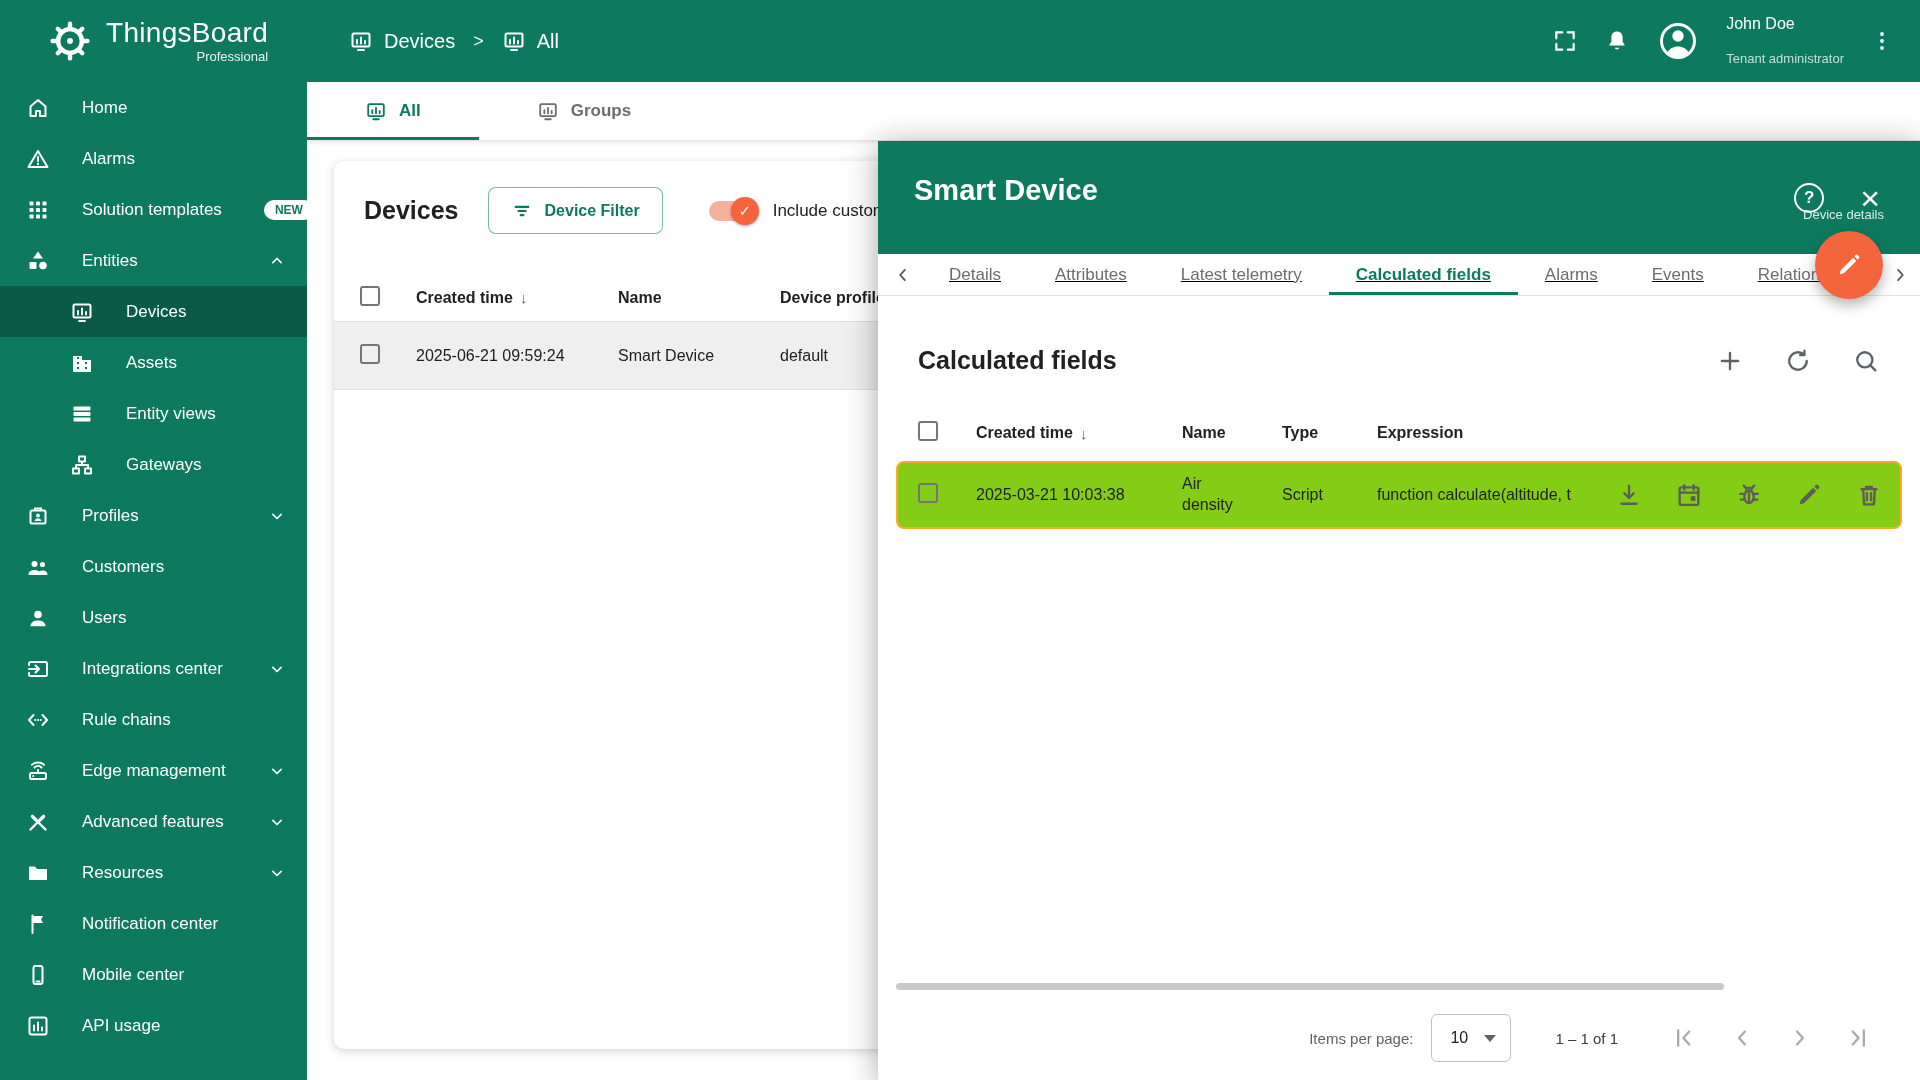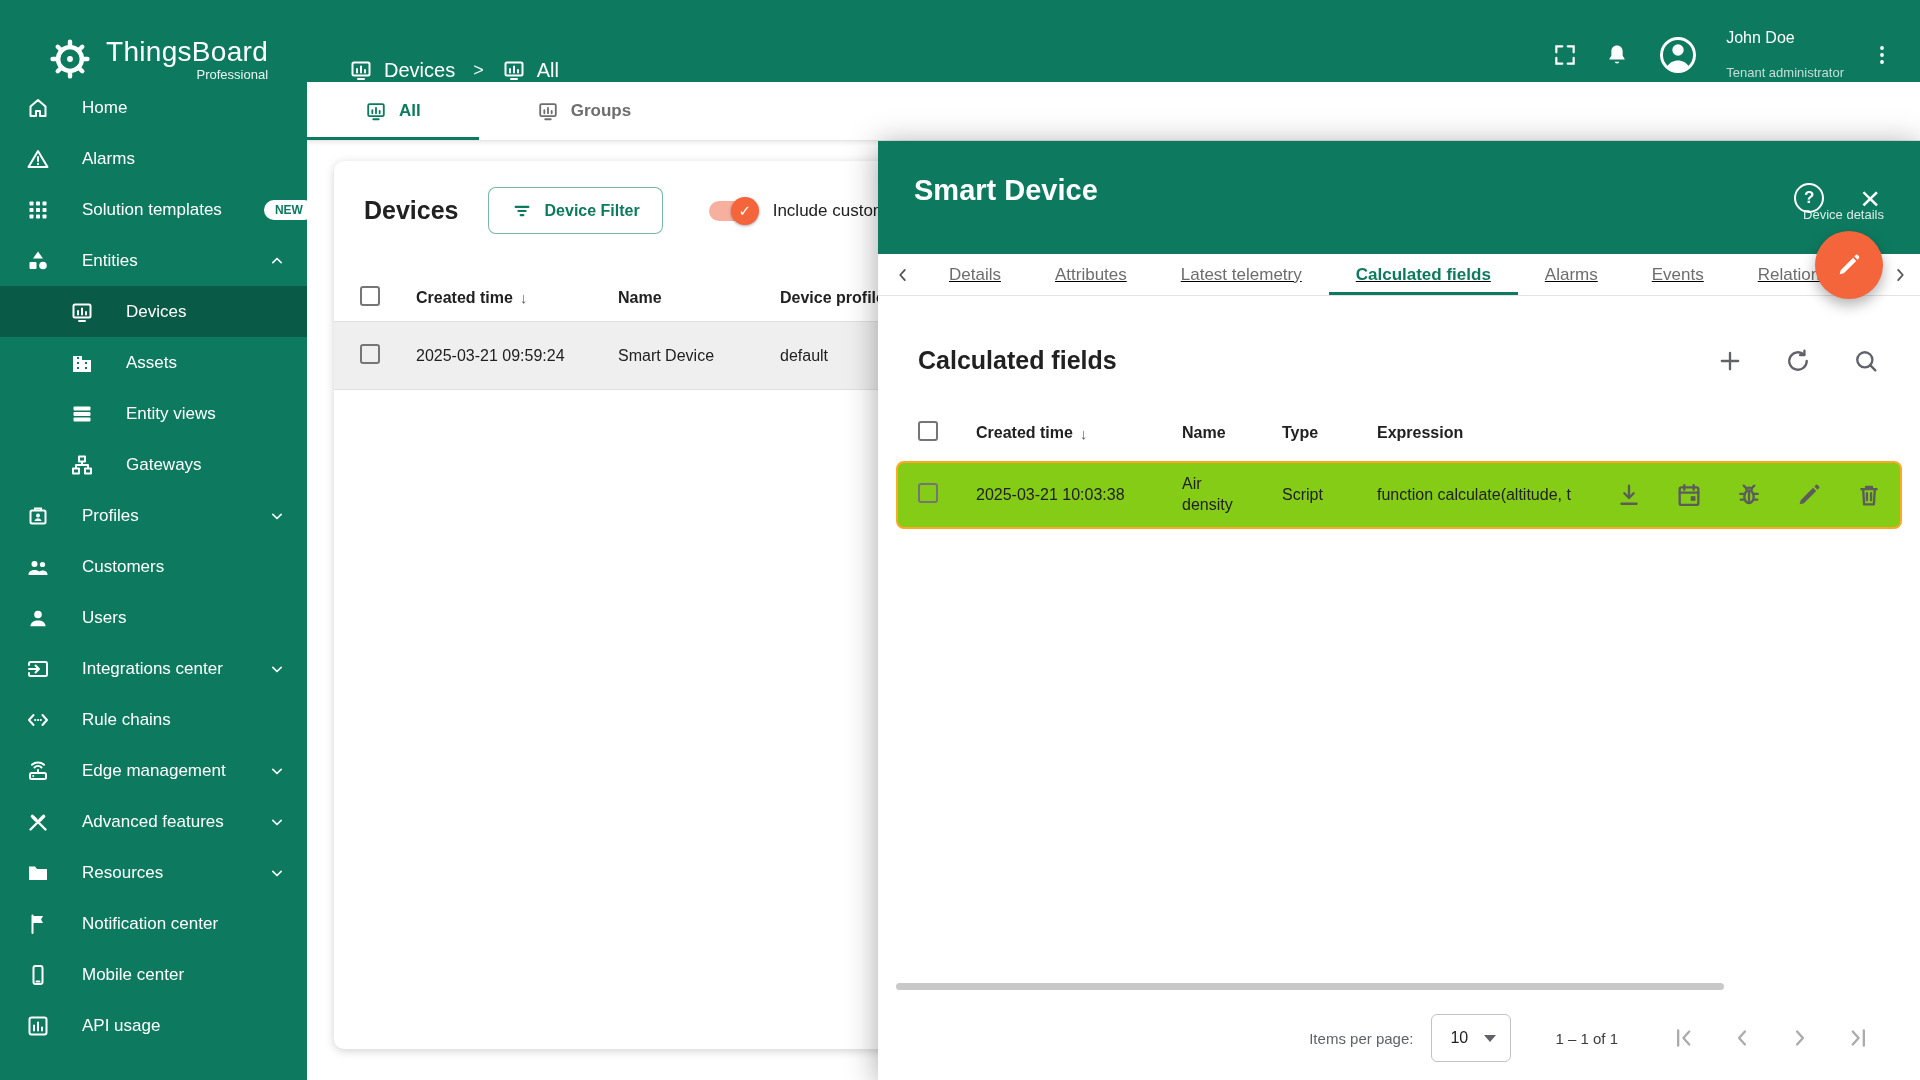--- a/index.html
+++ b/index.html
@@ -9,21 +9,21 @@
     --amber:#ffa726;
     --txt:#212121;
     --gray:#6d6d6d;
   }
   *{box-sizing:border-box;margin:0;padding:0;font-family:"Liberation Sans","DejaVu Sans",sans-serif;}
   html,body{width:1920px;height:1080px;overflow:hidden;background:#fff;position:relative;}
   button{background:none;border:none;cursor:pointer;color:inherit;font:inherit;}
   svg{display:block;}
 
   
-  .app-header{position:absolute;top:0;left:0;right:0;height:82px;background:var(--green);color:#fff;display:flex;align-items:flex-end;z-index:40;}
+  .app-header{position:absolute;top:0;left:0;right:0;height:82px;background:var(--green);color:#fff;display:flex;align-items:center;z-index:40;}
   .logo-block{width:307px;display:flex;align-items:center;gap:14px;padding-left:48px;flex:none;cursor:pointer;}
   .logo-text{display:flex;flex-direction:column;line-height:1.05;}
   .logo-name{font-size:28px;font-weight:500;letter-spacing:.3px;}
   .logo-edition{font-size:13px;opacity:.92;align-self:flex-end;margin-top:2px;}
   .breadcrumb{display:flex;align-items:center;gap:14px;margin-left:42px;font-size:20px;font-weight:500;}
   .bc-item{display:flex;align-items:center;gap:11px;cursor:pointer;}
   .bc-sep{font-size:18px;opacity:.95;margin:0 4px;}
   .header-right{margin-left:auto;display:flex;align-items:center;gap:26px;padding-right:26px;}
   .user-block{display:flex;flex-direction:column;line-height:1.3;gap:16px;}
   .user-name{font-size:16px;font-weight:500;}
@@ -446,21 +446,21 @@
       <span class="c-check"><span class="cb"></span></span>
       <span class="c-created">
         <span>Created time</span>
         <span class="sort-arrow">↓</span>
       </span>
       <span class="c-name">Name</span>
       <span class="c-profile">Device profile</span>
     </div>
     <div class="dev-row">
       <span class="c-check"><span class="cb"></span></span>
-      <span class="c-created">2025-03-21 09:59:24</span>
+      <span class="c-created">2025-06-21 09:59:24</span>
       <span class="c-name">Smart Device</span>
       <span class="c-profile">default</span>
     </div>
   </section>
 </main>
 
 <section class="panel">
   <div class="panel-head">
     <div class="panel-title">Smart Device</div>
     <div class="panel-sub">Device details</div>

